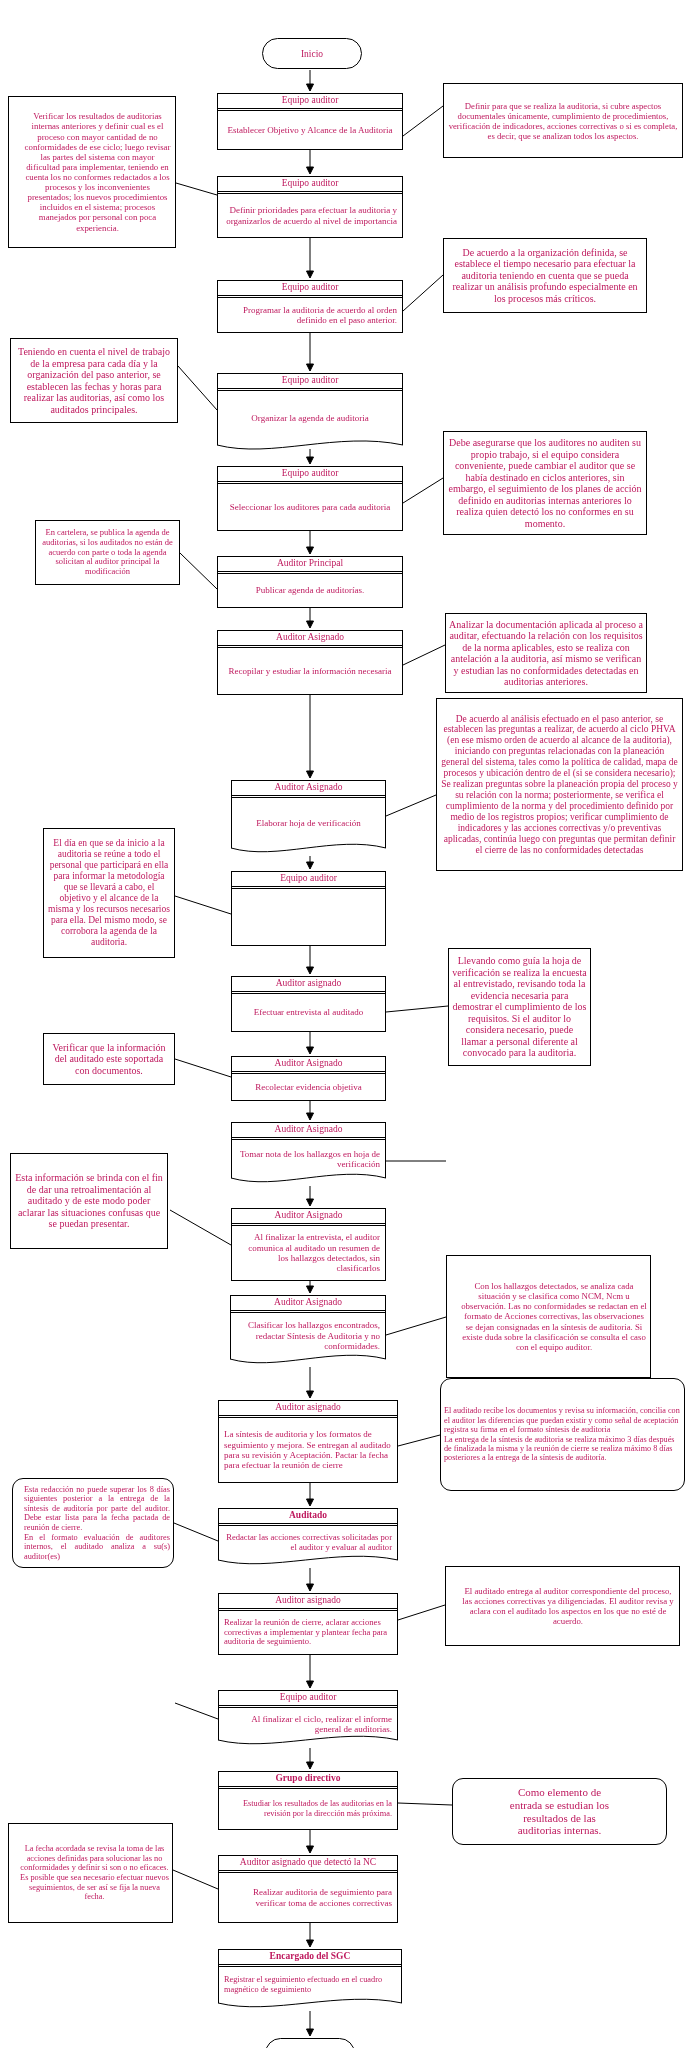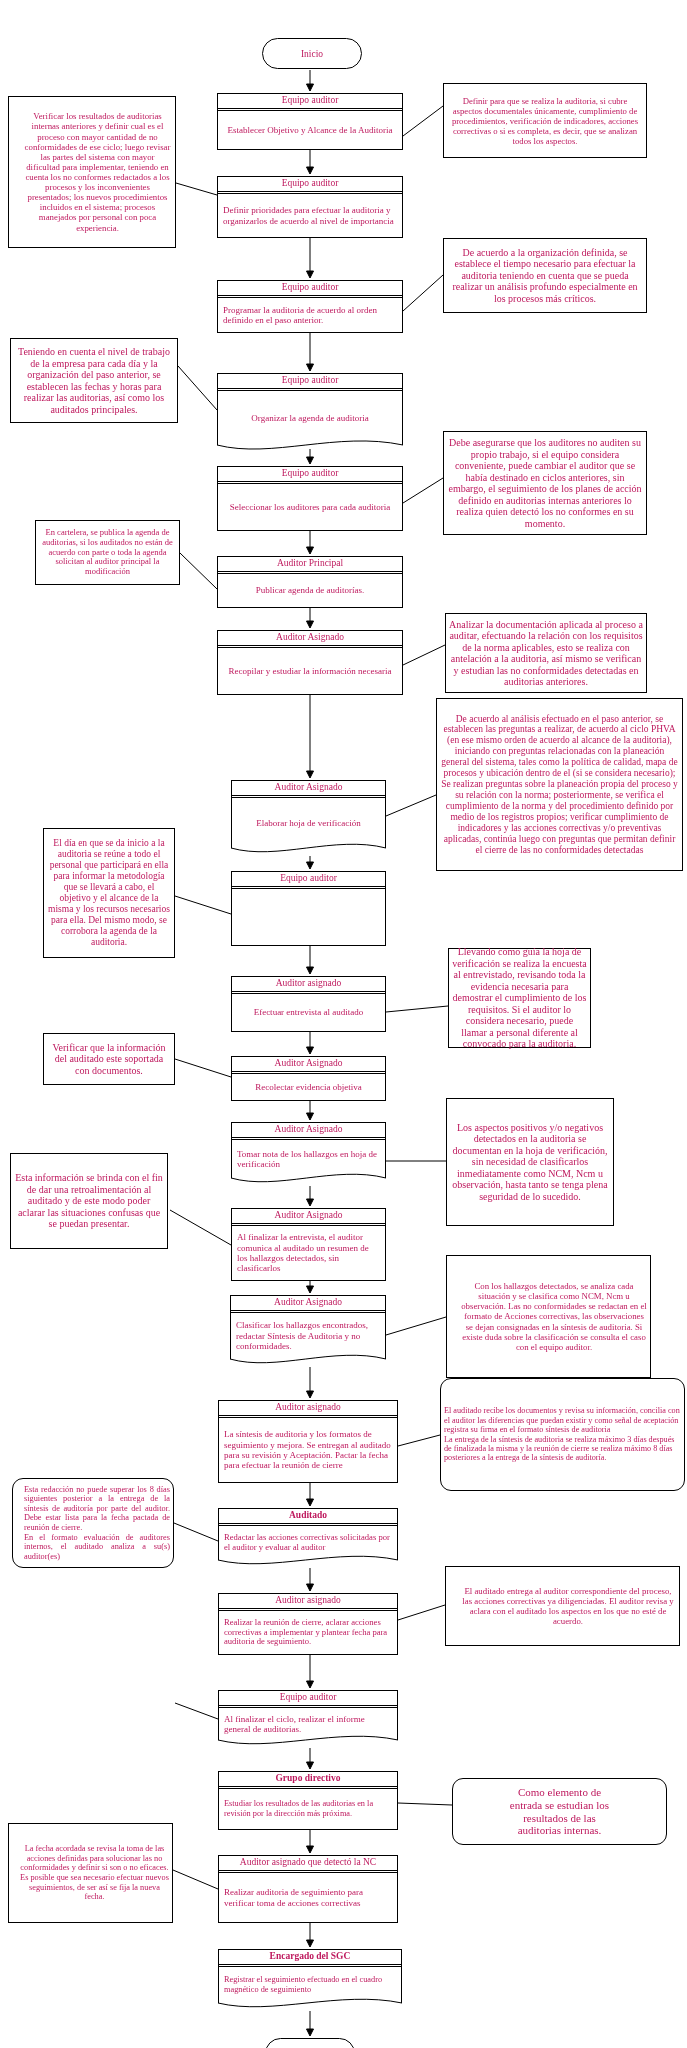--- a/index.html
+++ b/index.html
@@ -13,21 +13,21 @@
     display:flex; flex-direction:column; box-sizing:border-box; z-index:2;
   }
   .step.doc { border-bottom:none; }
   .role {
     flex:0 0 auto; height:14px; line-height:12px; text-align:center;
     font-size:9.5px; border-bottom:3px double #000;
   }
   .role.bold { font-weight:bold; }
   .body {
     flex:1 1 auto; display:flex; align-items:center; justify-content:center;
-    text-align:left; font-size:9px; line-height:1.16; padding:2px 5px;
+    text-align:right; font-size:9px; line-height:1.16; padding:2px 5px;
   }
   .body.left { text-align:left; justify-content:flex-start; }
   .body.sm { font-size:8.3px; }
   .body.md { font-size:8.6px; }
   .term {
     position:absolute; border:1px solid #000; border-radius:16px; background:#fff;
     display:flex; align-items:center; justify-content:center; font-size:9.5px; z-index:2;
     box-sizing:border-box;
   }
   .note {
@@ -241,27 +241,26 @@
   <div class="note f88" style="left:8px;top:63px;width:168px;height:152px">Verificar los resultados de auditorias internas anteriores y definir cual es el proceso con mayor cantidad de no conformidades de ese ciclo; luego revisar las partes del sistema con mayor dificultad para implementar, teniendo en cuenta los no conformes redactados a los procesos y los inconvenientes presentados; los nuevos procedimientos incluidos en el sistema; procesos manejados por personal con poca experiencia.</div>
   <div class="note" style="left:10px;top:305px;width:168px;height:85px">Teniendo en cuenta el nivel de trabajo de la empresa para cada día y la organización del paso anterior, se establecen las fechas y horas para realizar las auditorias, así como los auditados principales.</div>
   <div class="note f85" style="left:35px;top:487px;width:145px;height:65px">En cartelera, se publica la agenda de auditorias, si los auditados no están de acuerdo con parte o toda la agenda solicitan al auditor principal la modificación</div>
   <div class="note f95" style="left:43px;top:795px;width:132px;height:130px">El día en que se da inicio a la auditoria se reúne a todo el personal que participará en ella para informar la metodología que se llevará a cabo, el objetivo y el alcance de la misma y los recursos necesarios para ella. Del mismo modo, se corrobora la agenda de la auditoria.</div>
   <div class="note" style="left:43px;top:1000px;width:132px;height:52px">Verificar que la información del auditado este soportada con documentos.</div>
   <div class="note" style="left:10px;top:1120px;width:158px;height:96px">Esta información se brinda con el fin de dar una retroalimentación al auditado y de este modo poder aclarar las situaciones confusas que se puedan presentar.</div>
   <div class="note f83 justify pre" style="left:12px;top:1445px;width:162px;height:90px">Esta redacción no puede superar los 8 días siguientes posterior a la entrega de la síntesis de auditoría por parte del auditor. Debe estar lista para la fecha pactada de reunión de cierre.
 En el formato evaluación de auditores internos, el auditado analiza a su(s) auditor(es)</div>
   <div class="note f83" style="left:8px;top:1790px;width:165px;height:100px">La fecha acordada se revisa la toma de las acciones definidas para solucionar las no conformidades y definir si son o no eficaces. Es posible que sea necesario efectuar nuevos seguimientos, de ser así se fija la nueva fecha.</div>
 
-  <div class="note f87" style="left:443px;top:50px;width:204px;height:75px">Definir para que se realiza la auditoria, si cubre aspectos documentales únicamente, cumplimiento de procedimientos, verificación de indicadores, acciones correctivas o si es completa, es decir, que se analizan todos los aspectos.</div>
+  <div class="note f87" style="left:443px;top:50px;width:240px;height:75px">Definir para que se realiza la auditoria, si cubre aspectos documentales únicamente, cumplimiento de procedimientos, verificación de indicadores, acciones correctivas o si es completa, es decir, que se analizan todos los aspectos.</div>
   <div class="note" style="left:443px;top:205px;width:204px;height:75px">De acuerdo a la organización definida, se establece el tiempo necesario para efectuar la auditoria teniendo en cuenta que se pueda realizar un análisis profundo especialmente en los procesos más críticos.</div>
   <div class="note" style="left:443px;top:398px;width:204px;height:104px">Debe asegurarse que los auditores no auditen su propio trabajo, si el equipo considera conveniente, puede cambiar el auditor que se había destinado en ciclos anteriores, sin embargo, el seguimiento de los planes de acción definido en auditorias internas anteriores lo realiza quien detectó los no conformes en su momento.</div>
   <div class="note" style="left:445px;top:580px;width:202px;height:80px">Analizar la documentación aplicada al proceso a auditar, efectuando la relación con los requisitos de la norma aplicables, esto se realiza con antelación a la auditoria, así mismo se verifican y estudian las no conformidades detectadas en auditorias anteriores.</div>
   <div class="note f95" style="left:436px;top:665px;width:247px;height:173px">De acuerdo al análisis efectuado en el paso anterior, se establecen las preguntas a realizar, de acuerdo al ciclo PHVA (en ese mismo orden de acuerdo al alcance de la auditoria), iniciando con preguntas relacionadas con la planeación general del sistema, tales como la política de calidad, mapa de procesos y ubicación dentro de el (si se considera necesario); Se realizan preguntas sobre la planeación propia del proceso y su relación con la norma; posteriormente, se verifica el cumplimiento de la norma y del procedimiento definido por medio de los registros propios; verificar cumplimiento de indicadores y las acciones correctivas y/o preventivas aplicadas, continúa luego con preguntas que permitan definir el cierre de las no conformidades detectadas</div>
-  <div class="note" style="left:448px;top:915px;width:143px;height:100px">Llevando como guía la hoja de verificación se realiza la encuesta al entrevistado, revisando toda la evidencia necesaria para demostrar el cumplimiento de los requisitos. Si el auditor lo considera necesario, puede llamar a personal diferente al convocado para la auditoria.</div>
-  <div class="note" style="left:446px;top:1065px;width:168px;height:128px">Los aspectos positivos y/o negativos detectados en la auditoria se documentan en la hoja de verificación, sin necesidad de clasificarlos inmediatamente como NCM, Ncm u observación, hasta tanto se tenga plena seguridad de lo sucedido.</div>
+  <div class="note" style="left:448px;top:915px;width:143px;height:118px">Llevando como guía la hoja de verificación se realiza la encuesta al entrevistado, revisando toda la evidencia necesaria para demostrar el cumplimiento de los requisitos. Si el auditor lo considera necesario, puede llamar a personal diferente al convocado para la auditoria.</div>
   <div class="note f88" style="left:446px;top:1222px;width:205px;height:123px">Con los hallazgos detectados, se analiza cada situación y se clasifica como NCM, Ncm u observación. Las no conformidades se redactan en el formato de Acciones correctivas, las observaciones se dejan consignadas en la síntesis de auditoria. Si existe duda sobre la clasificación se consulta el caso con el equipo auditor.</div>
   <div class="note f82 leftalign pre" style="left:440px;top:1345px;width:245px;height:113px">El auditado recibe los documentos y revisa su información, concilia con el auditor las diferencias que puedan existir y como señal de aceptación registra su firma en el formato síntesis de auditoria
 La entrega de la síntesis de auditoria se realiza máximo 3 días después de finalizada la misma y la reunión de cierre se realiza máximo 8 días posteriores a la entrega de la síntesis de auditoría.</div>
   <div class="note f88" style="left:445px;top:1533px;width:235px;height:80px">El auditado entrega al auditor correspondiente del proceso, las acciones correctivas ya diligenciadas. El auditor revisa y aclara con el auditado los aspectos en los que no esté de acuerdo.</div>
   <div class="note f11 pre" style="left:452px;top:1745px;width:215px;height:67px">Como elemento de
 entrada se estudian los
 resultados de las
 auditorias internas.</div>
 
 </div>

